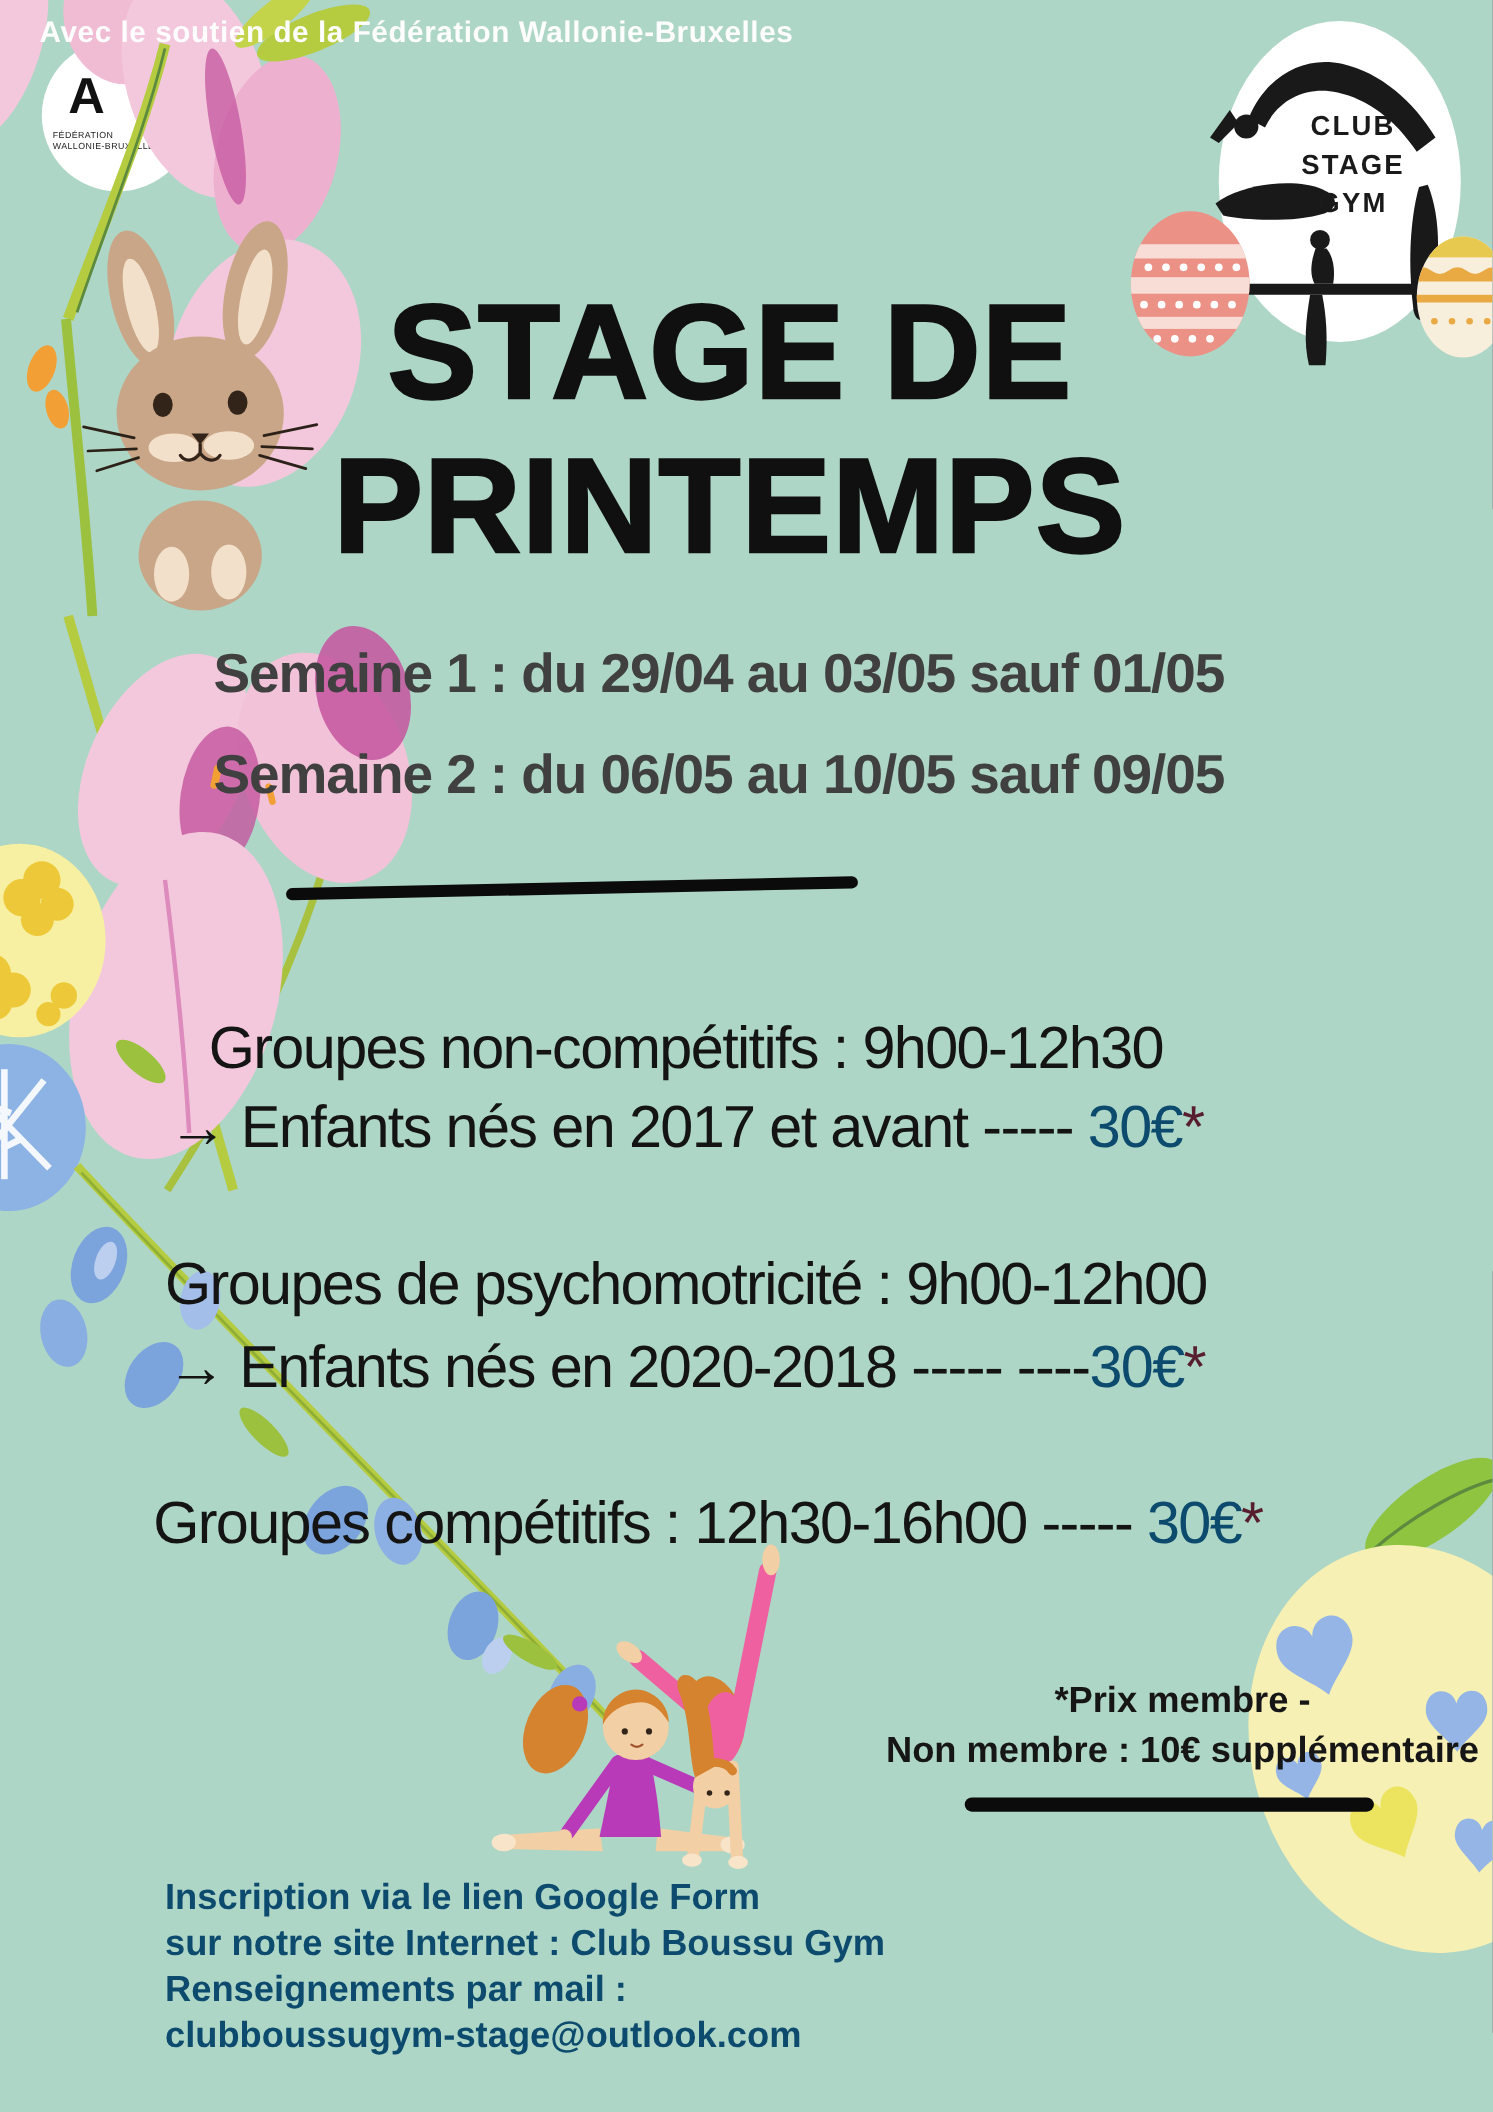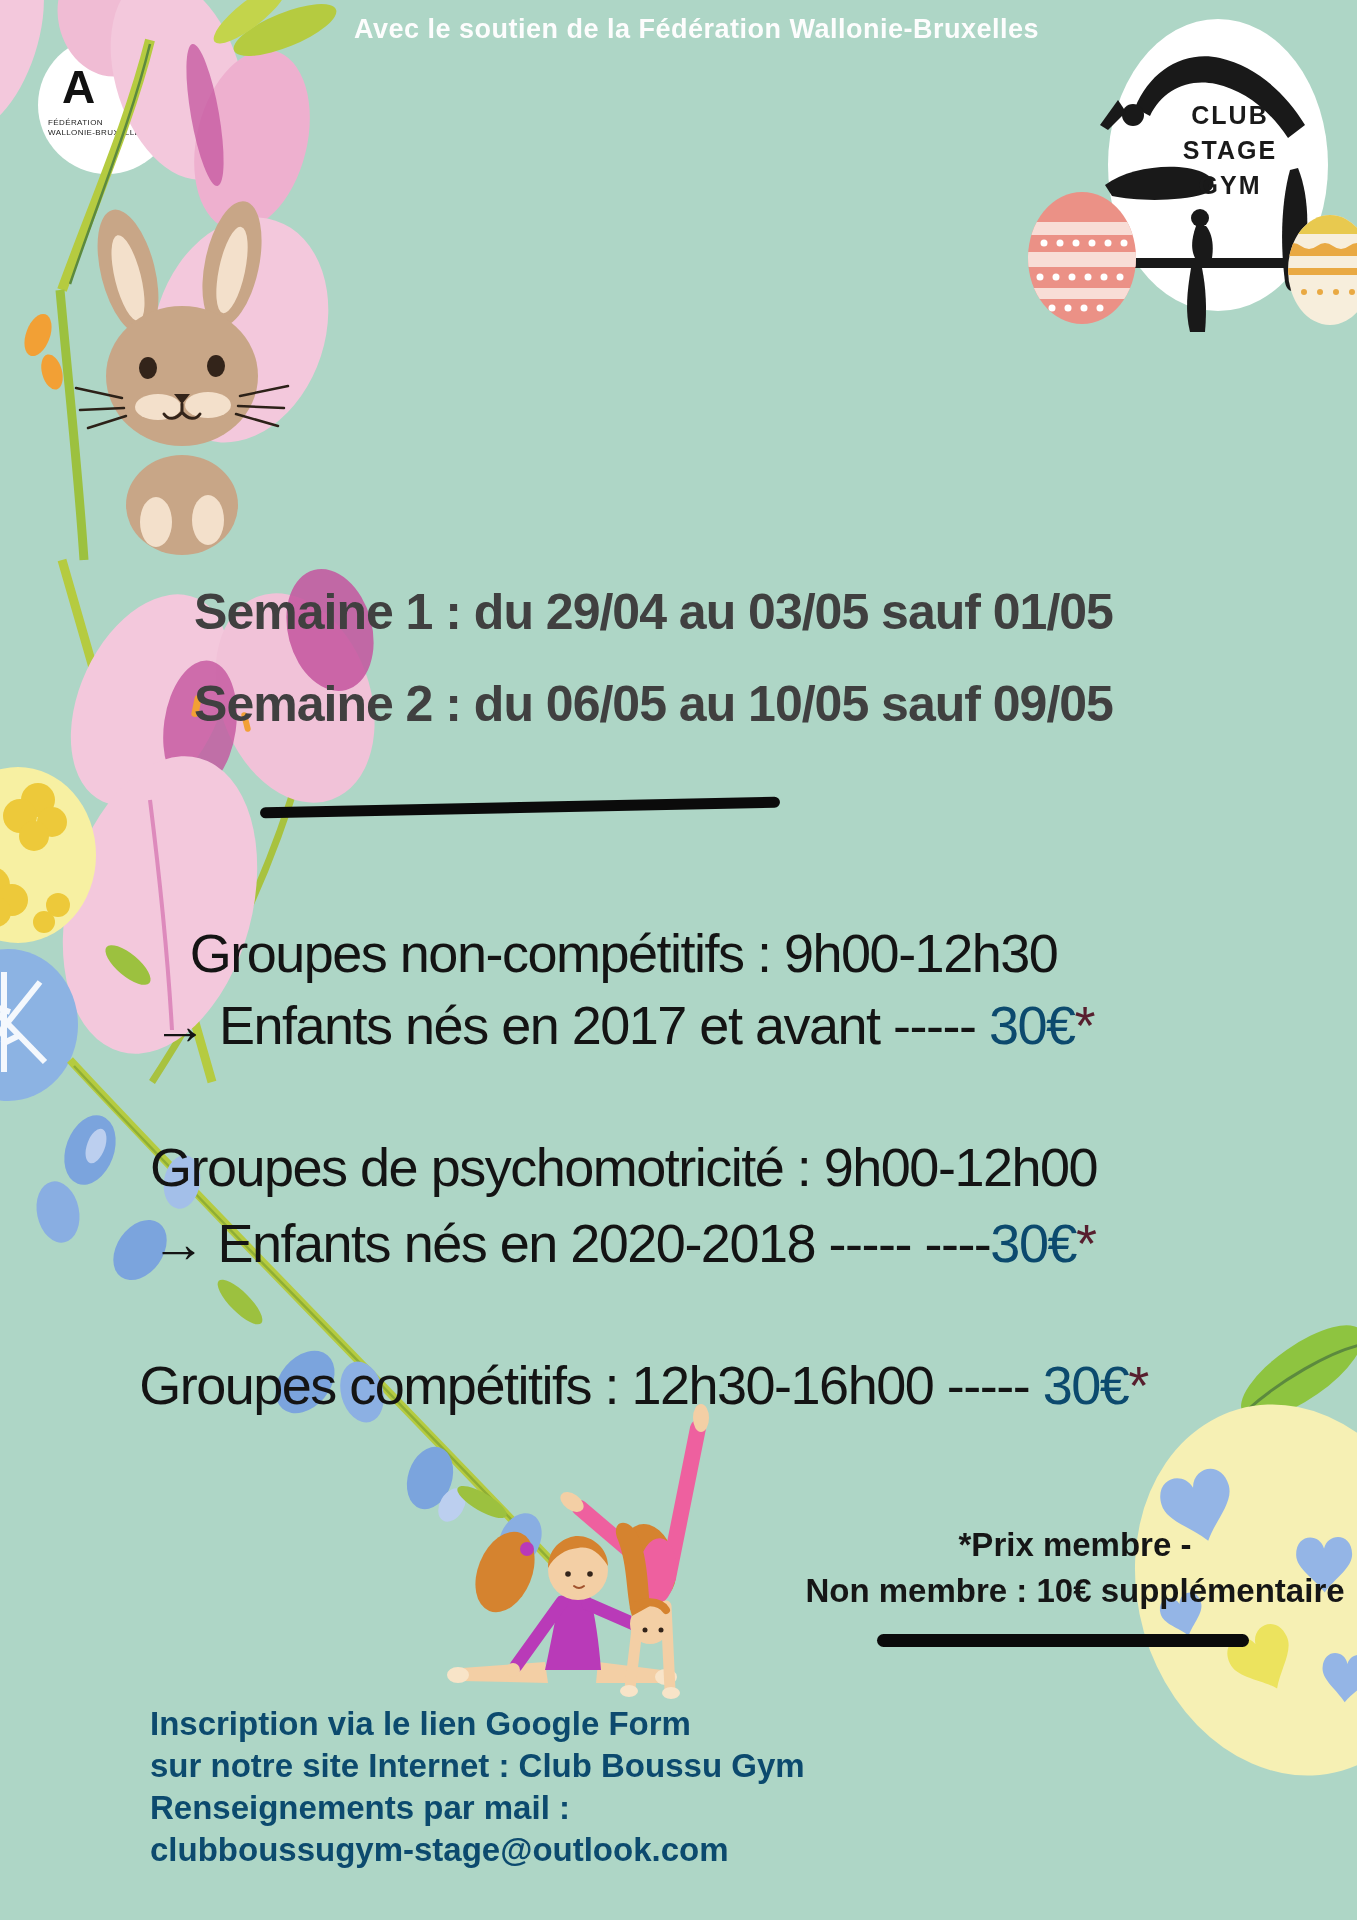--- a/index.html
+++ b/index.html
@@ -12,21 +12,21 @@
   .abs{position:absolute;}
   
   .fwb{left:38px;top:36px;width:138px;height:138px;border-radius:50%;background:#ffffff;z-index:1;}
   .fwb-letter{left:24px;top:24px;font-size:46px;font-weight:700;color:#111;}
   .fwb-small{left:10px;top:82px;font-size:8px;font-weight:400;color:#222;letter-spacing:.4px;line-height:10px;white-space:nowrap;}
   .fwb-ribbon{left:92px;top:52px;}
   
   .deco{left:0;top:0;z-index:2;}
   
   .txt{z-index:3;}
-  .banner{left:0;right:0;top:14px;text-align:center;padding-left:36px;
+  .banner{left:0;right:0;top:14px;padding-left:36px;
     font-size:27px;font-weight:700;color:#fdfdfd;letter-spacing:.5px;}
   .club-text{left:1148px;top:98px;width:164px;text-align:center;z-index:3;
     font-weight:700;color:#1a1a1a;font-size:25px;line-height:35px;letter-spacing:2px;}
   .title{left:0;right:0;top:250px;text-align:center;padding-right:30px;
     font-size:122px;line-height:140px;font-weight:700;color:#101010;
     -webkit-text-stroke:2.5px #101010;letter-spacing:1px;}
   .sessions{left:0;right:0;top:566px;text-align:center;padding-right:50px;
     font-size:50px;line-height:92px;font-weight:700;color:#404040;letter-spacing:-1px;white-space:nowrap;}
   .rule{background:#0b0b0b;border-radius:7px;z-index:3;}
   .rule1{left:260px;top:802px;width:520px;height:11px;transform:rotate(-1.2deg);}
@@ -284,20 +284,24 @@
   </svg>
 
   <div class="abs txt banner">Avec le soutien de la Fédération Wallonie-Bruxelles</div>
 
   <div class="abs club-text">
     <div>CLUB</div>
     <div>STAGE</div>
     <div>GYM</div>
   </div>
 
+  <div class="abs txt title">
+    <div>STAGE DE</div>
+    <div>PRINTEMPS</div>
+  </div>
 
   <div class="abs txt sessions">
     <div>Semaine 1 : du 29/04 au 03/05 sauf 01/05</div>
     <div>Semaine 2 : du 06/05 au 10/05 sauf 09/05</div>
   </div>
 
   <div class="abs rule rule1"></div>
 
   <div class="abs txt gline pad110" style="top:906px;">Groupes non-compétitifs : 9h00-12h30</div>
   <div class="abs txt gline pad110" style="top:978px;">

